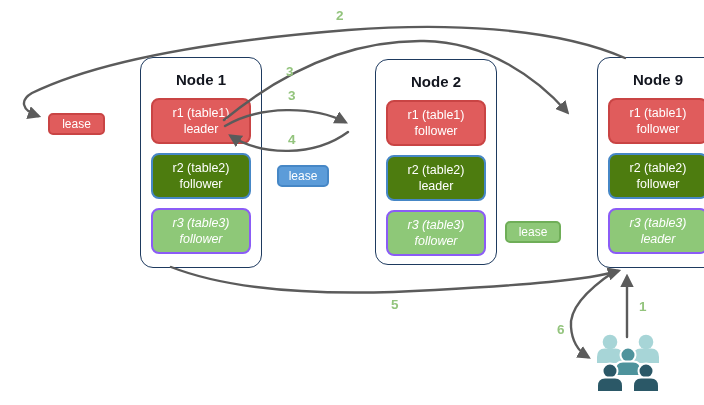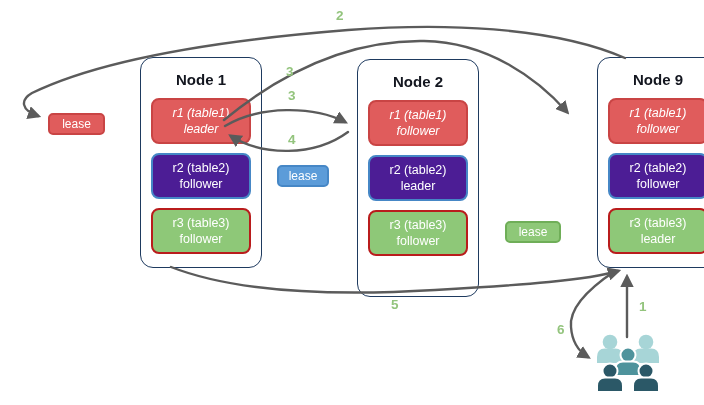--- a/index.html
+++ b/index.html
@@ -17,23 +17,23 @@
   }
   .node-title{
     font-size:15px;font-weight:bold;color:#13161f;line-height:20px;text-align:center;
   }
   .replicas{display:flex;flex-direction:column;gap:9px;margin-top:8px;}
   .replica{
     width:100px;height:46px;border-radius:8px;box-sizing:border-box;
     display:flex;flex-direction:column;justify-content:center;align-items:center;
     color:#fff;font-size:12.5px;line-height:16px;text-align:center;
   }
-  .replica.red{background:#e05c5c;border:2px solid #c94444;font-style:italic;}
-  .replica.blue{background:#4c1d95;border:2px solid #4687c6;}
-  .replica.green{background:#8ec878;border:2px solid #b91c1c;}
+  .replica.red{background:#e05c5c;border:2px solid #c94444;}
+  .replica.blue{background:#4d7c0f;border:2px solid #4687c6;}
+  .replica.green{background:#8ec878;border:2px solid #8b5cf6;font-style:italic;}
   
   .lease{
     position:absolute;height:22px;box-sizing:border-box;border-radius:5px;
     color:#fff;font-size:12px;display:flex;align-items:center;justify-content:center;
     z-index:2;
   }
   .lease.red-l{background:#e05c5c;border:2px solid #c94444;}
   .lease.blue-l{background:#5c9cd9;border:2px solid #4687c6;}
   .lease.green-l{background:#8ec878;border:2px solid #6fae58;}
   
@@ -61,21 +61,21 @@
         <span>r2 (table2)</span>
         <span>follower</span>
       </div>
       <div class="replica green">
         <span>r3 (table3)</span>
         <span>follower</span>
       </div>
     </div>
   </div>
 
-  <div class="node" style="left:325px;top:59px;height:238px;">
+  <div class="node" style="left:343px;top:59px;height:206px;">
     <div class="node-title">Node 2</div>
     <div class="replicas">
       <div class="replica red">
         <span>r1 (table1)</span>
         <span>follower</span>
       </div>
       <div class="replica blue">
         <span>r2 (table2)</span>
         <span>leader</span>
       </div>

